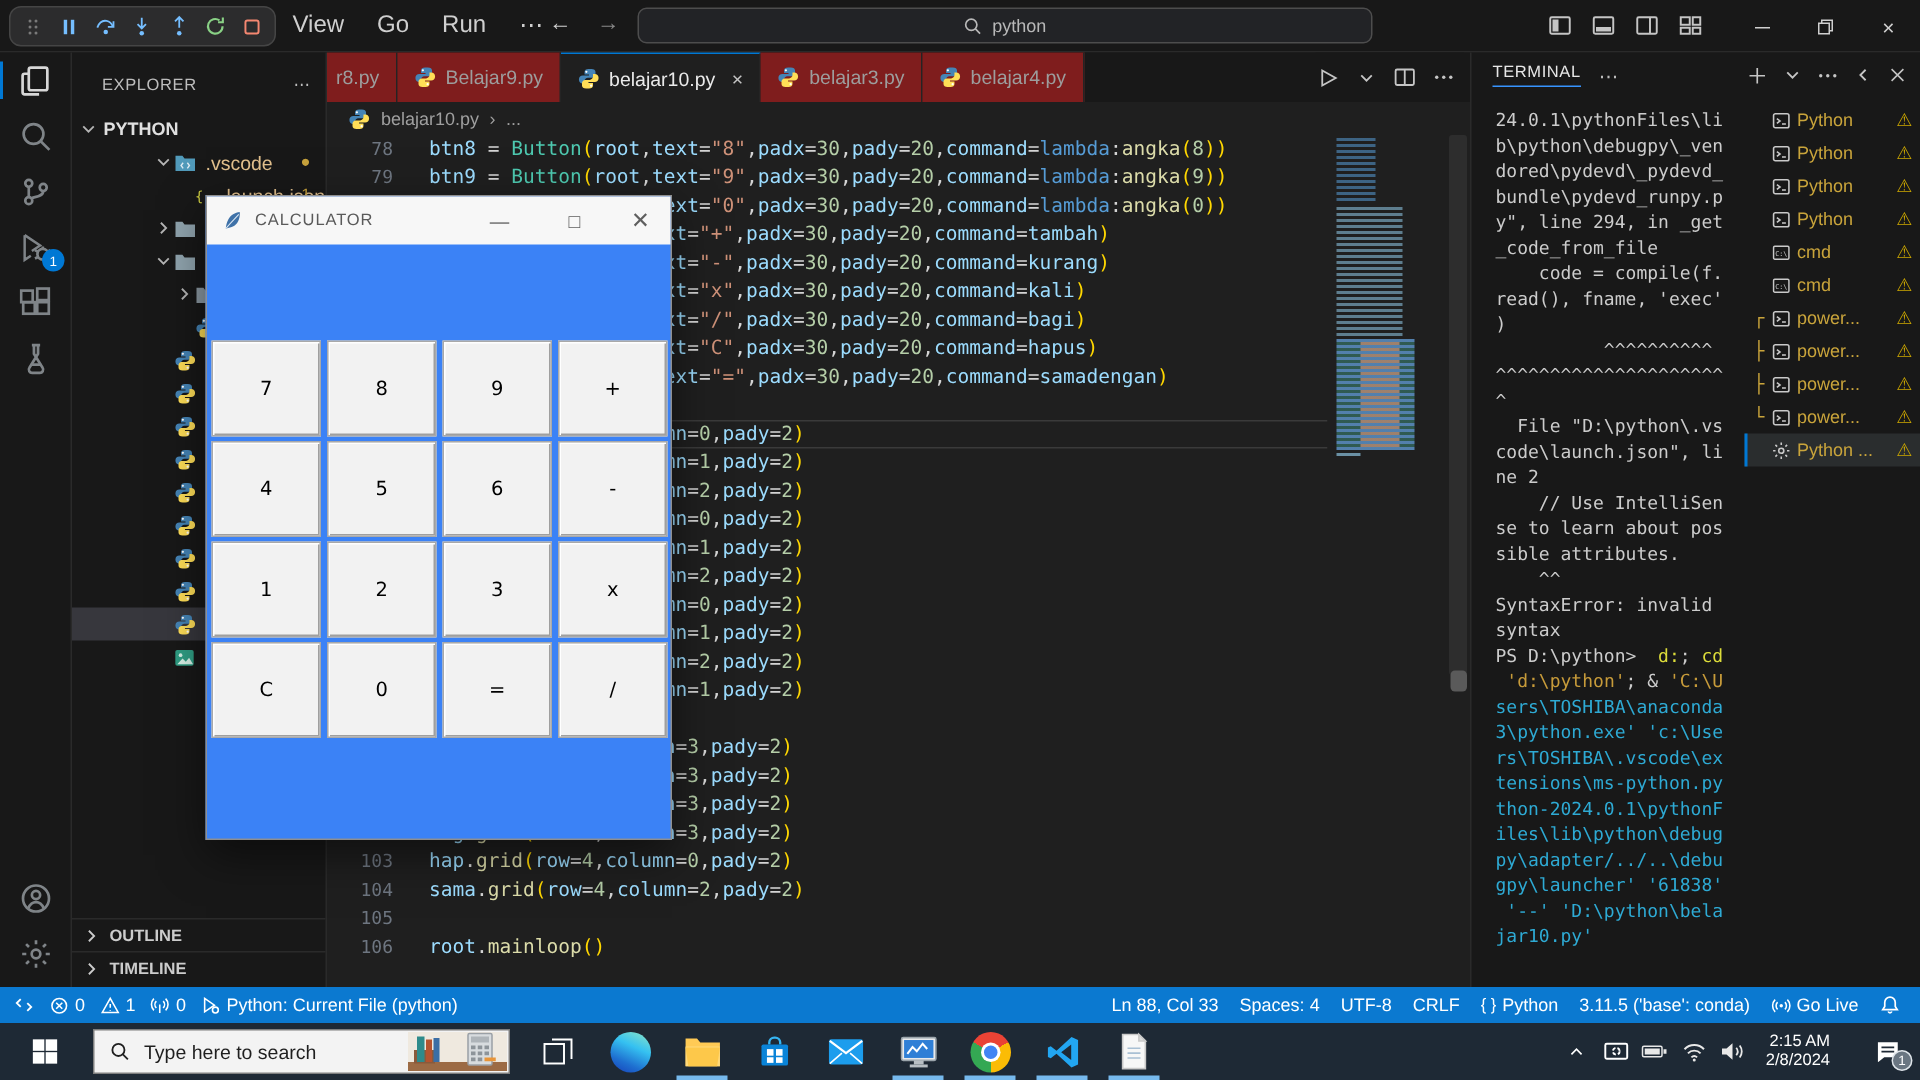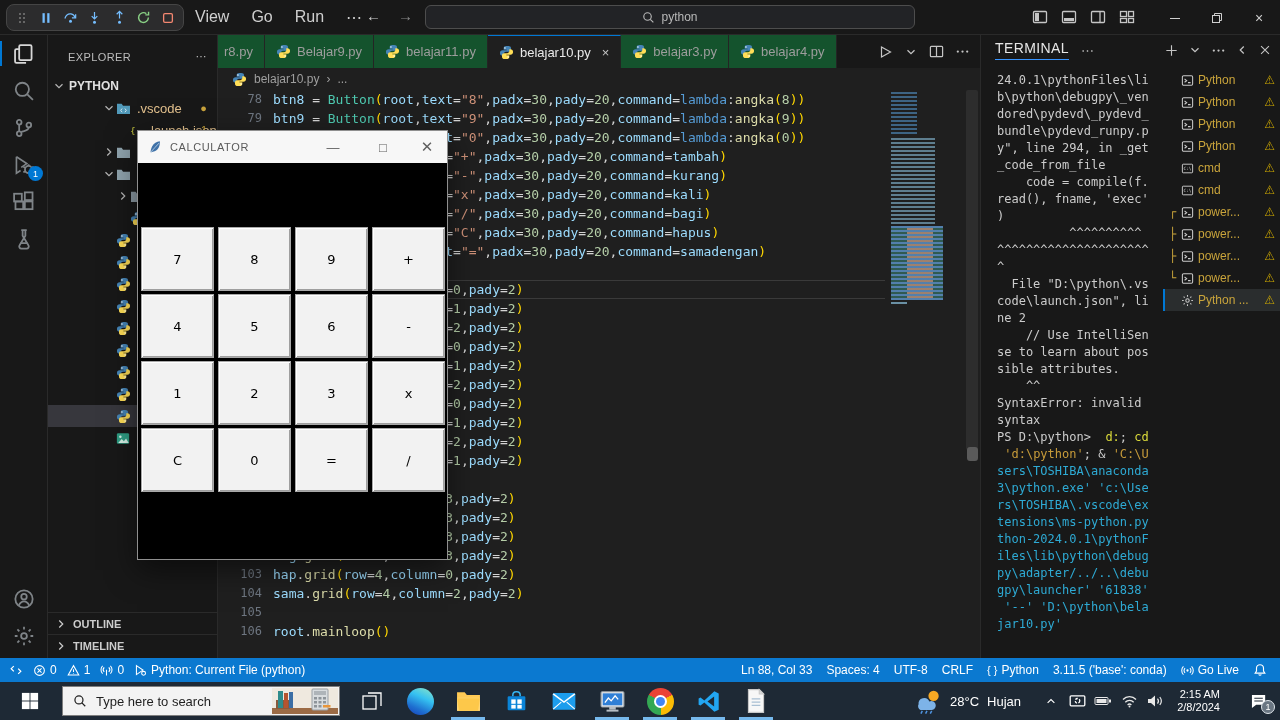--- a/index.html
+++ b/index.html
@@ -38,43 +38,43 @@
 .sb-row.sel{background:#37373d}
 .sb-row .lbl{margin-left:4px;white-space:nowrap}
 .sb-row.mod .lbl{color:#e2c08d}
 .sb-badge{position:absolute;right:10px;color:#c7a23c;font-size:11px}
 .chev{color:#b5b5b5;display:flex}
 .sb-sec{position:absolute;left:0;width:170px;height:22px;border-top:1px solid #2a2a2a;display:flex;align-items:center;gap:5px;padding-left:6px;font-size:11px;font-weight:bold;color:#cccccc}
 
 
 #editor{position:absolute;left:218px;top:35px;width:762px;height:623px;background:#1f1f1f}
 #tabbar{height:33px;background:#181818;display:flex;position:relative}
-.tab{display:flex;align-items:center;gap:6px;padding:0 11px;border-right:1px solid #242424;color:#9d9d9d;font-size:13px;background:#14532d;white-space:nowrap}
+.tab{display:flex;align-items:center;gap:6px;padding:0 11px;border-right:1px solid #242424;color:#9d9d9d;font-size:13px;background:#7f1d1d;white-space:nowrap}
 .tab.cut{width:47px;overflow:hidden;padding:0 6px}
 .tab.active{background:#1f1f1f;color:#eaeaea;border-top:1px solid #0078d4}
 .tab .tclose{margin-left:5px;color:#c5c5c5;font-size:13px}
 #tabactions{position:absolute;right:4px;top:0;height:33px;display:flex;align-items:center;gap:11px;color:#c5c5c5;padding-right:6px;background:#181818}
 #breadcrumb{height:22px;display:flex;align-items:center;gap:7px;padding-left:14px;color:#9f9f9f;font-size:12px}
 #code{position:absolute;left:0;top:55px;right:95px;bottom:0;font-family:"DejaVu Sans Mono",monospace;font-size:13px;line-height:19px;overflow:hidden}
 .cl{height:19px;white-space:pre;display:flex;align-items:center}
 .cl .g{width:44px;text-align:right;color:#6e7681;flex:none;font-size:12px}
-.cl .ct{margin-left:11px}
+.cl .ct{margin-left:24px}
 .cl.cur{border-top:1px solid #3a3a3a;border-bottom:1px solid #3a3a3a}
 .cl.cur .g{color:#c6c6c6}
 .c-str{color:#ce9178}.c-num{color:#b5cea8}.c-kw{color:#569cd6}.c-cls{color:#4ec9b0}
 .c-fn{color:#dcdcaa}.c-id{color:#9cdcfe}.c-par{color:#ffd700}.c-pun{color:#d4d4d4}
 #minimap{position:absolute;left:667px;top:55px;width:58px;height:560px}
 .mmb{position:absolute}
 #escroll{position:absolute;left:748px;top:55px;width:12px;height:360px;background:rgba(121,121,121,.16);border-radius:2px}
 #sashgrip{position:absolute;left:749px;top:412px;width:11px;height:14px;background:#5a5a5a;border-radius:3px}
 
 
 #terminal{position:absolute;left:980px;top:35px;width:300px;height:623px;background:#181818;border-left:1px solid #2a2a2a}
 #term-head{height:30px;display:flex;align-items:center;padding-left:14px;position:relative}
-#term-title{font-size:14px;color:#e7e7e7;letter-spacing:.4px;position:relative;padding-bottom:4px}
+#term-title{font-size:11px;color:#e7e7e7;letter-spacing:.4px;position:relative;padding-bottom:4px}
 #term-title::after{content:"";position:absolute;left:0;right:0;bottom:0;height:1px;background:#3794ff}
 #term-head .th-ell{margin-left:12px;color:#bdbdbd}
 #term-acts{position:absolute;right:8px;top:0;height:30px;display:flex;align-items:center;gap:9px;color:#c5c5c5}
 #termlines{position:absolute;left:16px;top:37px;width:164px;font-family:"DejaVu Sans Mono",monospace;font-size:12px;line-height:17px;white-space:pre}
 .t-w{color:#cccccc}.t-y{color:#dcdc3a}.t-g{color:#c79b3a}.t-c{color:#2eaad4}
 #termlist{position:absolute;left:182px;top:34px;width:118px}
 .tl-row{height:22px;display:flex;align-items:center;gap:4px;padding-left:6px;position:relative;color:#c9a43b}
 .tl-row .tl-br{font-family:"DejaVu Sans Mono",monospace;color:#c9a43b;width:8px;flex:none;font-size:12px}
 .tl-row .tl-ic{color:#c9c9c9;display:flex;flex:none}
 .tl-row .tl-lb{font-size:12px;white-space:nowrap;overflow:hidden;max-width:62px}
@@ -101,21 +101,21 @@
 #tb-tray .tico{display:flex;align-items:center;justify-content:center;width:18px}
 #tb-clock{position:absolute;left:1152px;top:0;width:68px;height:38px;display:flex;flex-direction:column;justify-content:center;text-align:right;font-size:11px;line-height:13px}
 #tb-notif{position:absolute;left:1238px;top:0;width:42px;height:38px;display:flex;align-items:center;justify-content:center;position:absolute}
 #tb-notif .nbadge{position:absolute;right:5px;bottom:6px;width:14px;height:14px;border-radius:50%;border:1px solid #dfe5ea;background:#6a7682;color:#fff;font-size:9px;display:flex;align-items:center;justify-content:center}
 .edgeball{width:27px;height:27px;border-radius:50%;background:linear-gradient(205deg,#8ae4c8 2%,#35c1f1 38%,#1e6fd0 72%,#173eb8 100%)}
 .chromeball{width:27px;height:27px;border-radius:50%;background:conic-gradient(from -60deg,#ea4335 0 120deg,#fbbc05 120deg 240deg,#34a853 240deg 360deg);display:flex;align-items:center;justify-content:center}
 .chromeball .cw{width:13px;height:13px;border-radius:50%;background:#fff;display:flex;align-items:center;justify-content:center}
 .chromeball .cb{width:9px;height:9px;border-radius:50%;background:#4285f4}
 
 
-#calc{position:absolute;left:137px;top:130px;width:311px;height:430px;background:#000000;border:1px solid #8f8f8f;box-shadow:0 10px 28px rgba(0,0,0,.5);z-index:50}
+#calc{position:absolute;left:137px;top:130px;width:311px;height:430px;background:#3b82f6;border:1px solid #8f8f8f;box-shadow:0 10px 28px rgba(0,0,0,.5);z-index:50}
 #calc-title{height:32px;background:#f7f7f7;display:flex;align-items:center;padding-left:10px;position:relative}
 #calc-title .ct-name{margin-left:8px;font-size:11px;color:#5a5a5a;letter-spacing:.6px}
 .cwb{position:absolute;top:0;width:34px;height:32px;display:flex;align-items:center;justify-content:center;color:#5f5f5f;font-size:13px}
 #cw-min{left:178px}#cw-max{left:228px}#cw-close{left:272px;font-size:15px}
 #calc-grid{position:absolute;left:3px;top:96px;display:grid;grid-template-columns:repeat(4,73px);grid-auto-rows:64px;gap:3px 4px}
 .cbtn{background:#f2f2f2;border:1px solid #a9a9a9;box-shadow:inset 1px 1px 0 #ffffff,inset -1px -1px 0 #9f9f9f;display:flex;align-items:center;justify-content:center;font-size:13px;color:#000;font-family:"DejaVu Sans",sans-serif}
 </style>
 </head>
 <body>
 
@@ -526,31 +526,20 @@
         <div class="tab">
           <span style="display: flex;">
             <svg width="15" height="15" viewBox="0 0 16 16">
               <path fill="#4584b6" d="M7.9 1C6 1 5 1.9 5 3.2V5h3.2v.7H3.8C2.2 5.7 1 6.7 1 8.5s1.2 2.9 2.8 2.9H5V9.6C5 8.3 6.1 7.2 7.4 7.2h3.2c1.2 0 2.2-1 2.2-2.2V3.2C12.8 1.9 11.7 1 9.9 1z"></path>
               <path fill="#ffde57" d="M8.1 15c1.9 0 2.9-.9 2.9-2.2V11H7.8v-.7h4.4c1.6 0 2.8-1 2.8-2.8s-1.2-2.9-2.8-2.9H11v1.8c0 1.3-1.1 2.4-2.4 2.4H5.4c-1.2 0-2.2 1-2.2 2.2v1.8C3.2 14.1 4.3 15 6.1 15z"></path>
               <circle cx="6.3" cy="3.1" r=".8" fill="#fff"></circle>
               <circle cx="9.7" cy="12.9" r=".8" fill="#fff"></circle>
             </svg>
           </span>
           <span>Belajar9.py</span>
-        </div>
-        <div class="tab">
-          <span style="display: flex;">
-            <svg width="15" height="15" viewBox="0 0 16 16">
-              <path fill="#4584b6" d="M7.9 1C6 1 5 1.9 5 3.2V5h3.2v.7H3.8C2.2 5.7 1 6.7 1 8.5s1.2 2.9 2.8 2.9H5V9.6C5 8.3 6.1 7.2 7.4 7.2h3.2c1.2 0 2.2-1 2.2-2.2V3.2C12.8 1.9 11.7 1 9.9 1z"></path>
-              <path fill="#ffde57" d="M8.1 15c1.9 0 2.9-.9 2.9-2.2V11H7.8v-.7h4.4c1.6 0 2.8-1 2.8-2.8s-1.2-2.9-2.8-2.9H11v1.8c0 1.3-1.1 2.4-2.4 2.4H5.4c-1.2 0-2.2 1-2.2 2.2v1.8C3.2 14.1 4.3 15 6.1 15z"></path>
-              <circle cx="6.3" cy="3.1" r=".8" fill="#fff"></circle>
-              <circle cx="9.7" cy="12.9" r=".8" fill="#fff"></circle>
-            </svg>
-          </span>
-          <span>belajar11.py</span>
         </div>
         <div class="tab active">
           <span style="display: flex;">
             <svg width="15" height="15" viewBox="0 0 16 16">
               <path fill="#4584b6" d="M7.9 1C6 1 5 1.9 5 3.2V5h3.2v.7H3.8C2.2 5.7 1 6.7 1 8.5s1.2 2.9 2.8 2.9H5V9.6C5 8.3 6.1 7.2 7.4 7.2h3.2c1.2 0 2.2-1 2.2-2.2V3.2C12.8 1.9 11.7 1 9.9 1z"></path>
               <path fill="#ffde57" d="M8.1 15c1.9 0 2.9-.9 2.9-2.2V11H7.8v-.7h4.4c1.6 0 2.8-1 2.8-2.8s-1.2-2.9-2.8-2.9H11v1.8c0 1.3-1.1 2.4-2.4 2.4H5.4c-1.2 0-2.2 1-2.2 2.2v1.8C3.2 14.1 4.3 15 6.1 15z"></path>
               <circle cx="6.3" cy="3.1" r=".8" fill="#fff"></circle>
               <circle cx="9.7" cy="12.9" r=".8" fill="#fff"></circle>
             </svg>
           </span>
@@ -1007,33 +996,20 @@
         <div class="tb-ic run">
           <svg width="22" height="26" viewBox="0 0 20 24">
             <path d="M3 1.5h10l4 4V22.5H3z" fill="#f7f7f7" stroke="#c9c9c9"></path>
             <path d="M13 1.5v4h4z" fill="#dcdcdc" stroke="#c9c9c9"></path>
             <g stroke="#a9c0d4" fill="none">
               <path d="M6 10h8M6 13h8M6 16h8"></path>
             </g>
           </svg>
         </div>
       </div>
-    <div id="tb-weather">
-      <span>
-          <svg width="30" height="27" viewBox="0 0 32 28">
-            <circle cx="23" cy="8" r="5.5" fill="#f6a823"></circle>
-            <path d="M7 17a6 6 0 0 1 11.5-3A4.8 4.8 0 1 1 19.5 23H9a4.3 4.3 0 0 1-2-6z" fill="#7db3e8"></path>
-            <g stroke="#4f94e0" stroke-width="1.6" fill="none">
-              <path d="M11 24l-1.5 3M16 24l-1.5 3M21 24l-1.5 3"></path>
-            </g>
-          </svg>
-        </span>
-      <span>28°C</span>
-      <span>Hujan</span>
-    </div>
     <div id="tb-tray">
         <span class="tico">
           <svg width="14" height="12" viewBox="0 0 16 16" fill="none" stroke="currentColor" stroke-width="1.3">
             <path d="M3.5 10.5L8 6l4.5 4.5" stroke-width="1.5"></path>
           </svg>
         </span>
         <span class="tico">
           <svg width="17" height="14" viewBox="0 0 17 14" fill="none" stroke="currentColor" stroke-width="1.3">
             <rect x="1.2" y="1.8" width="14.6" height="10" rx="1"></rect>
             <circle cx="8.5" cy="6.8" r="2.3" stroke-dasharray="2.4 1.4"></circle>

